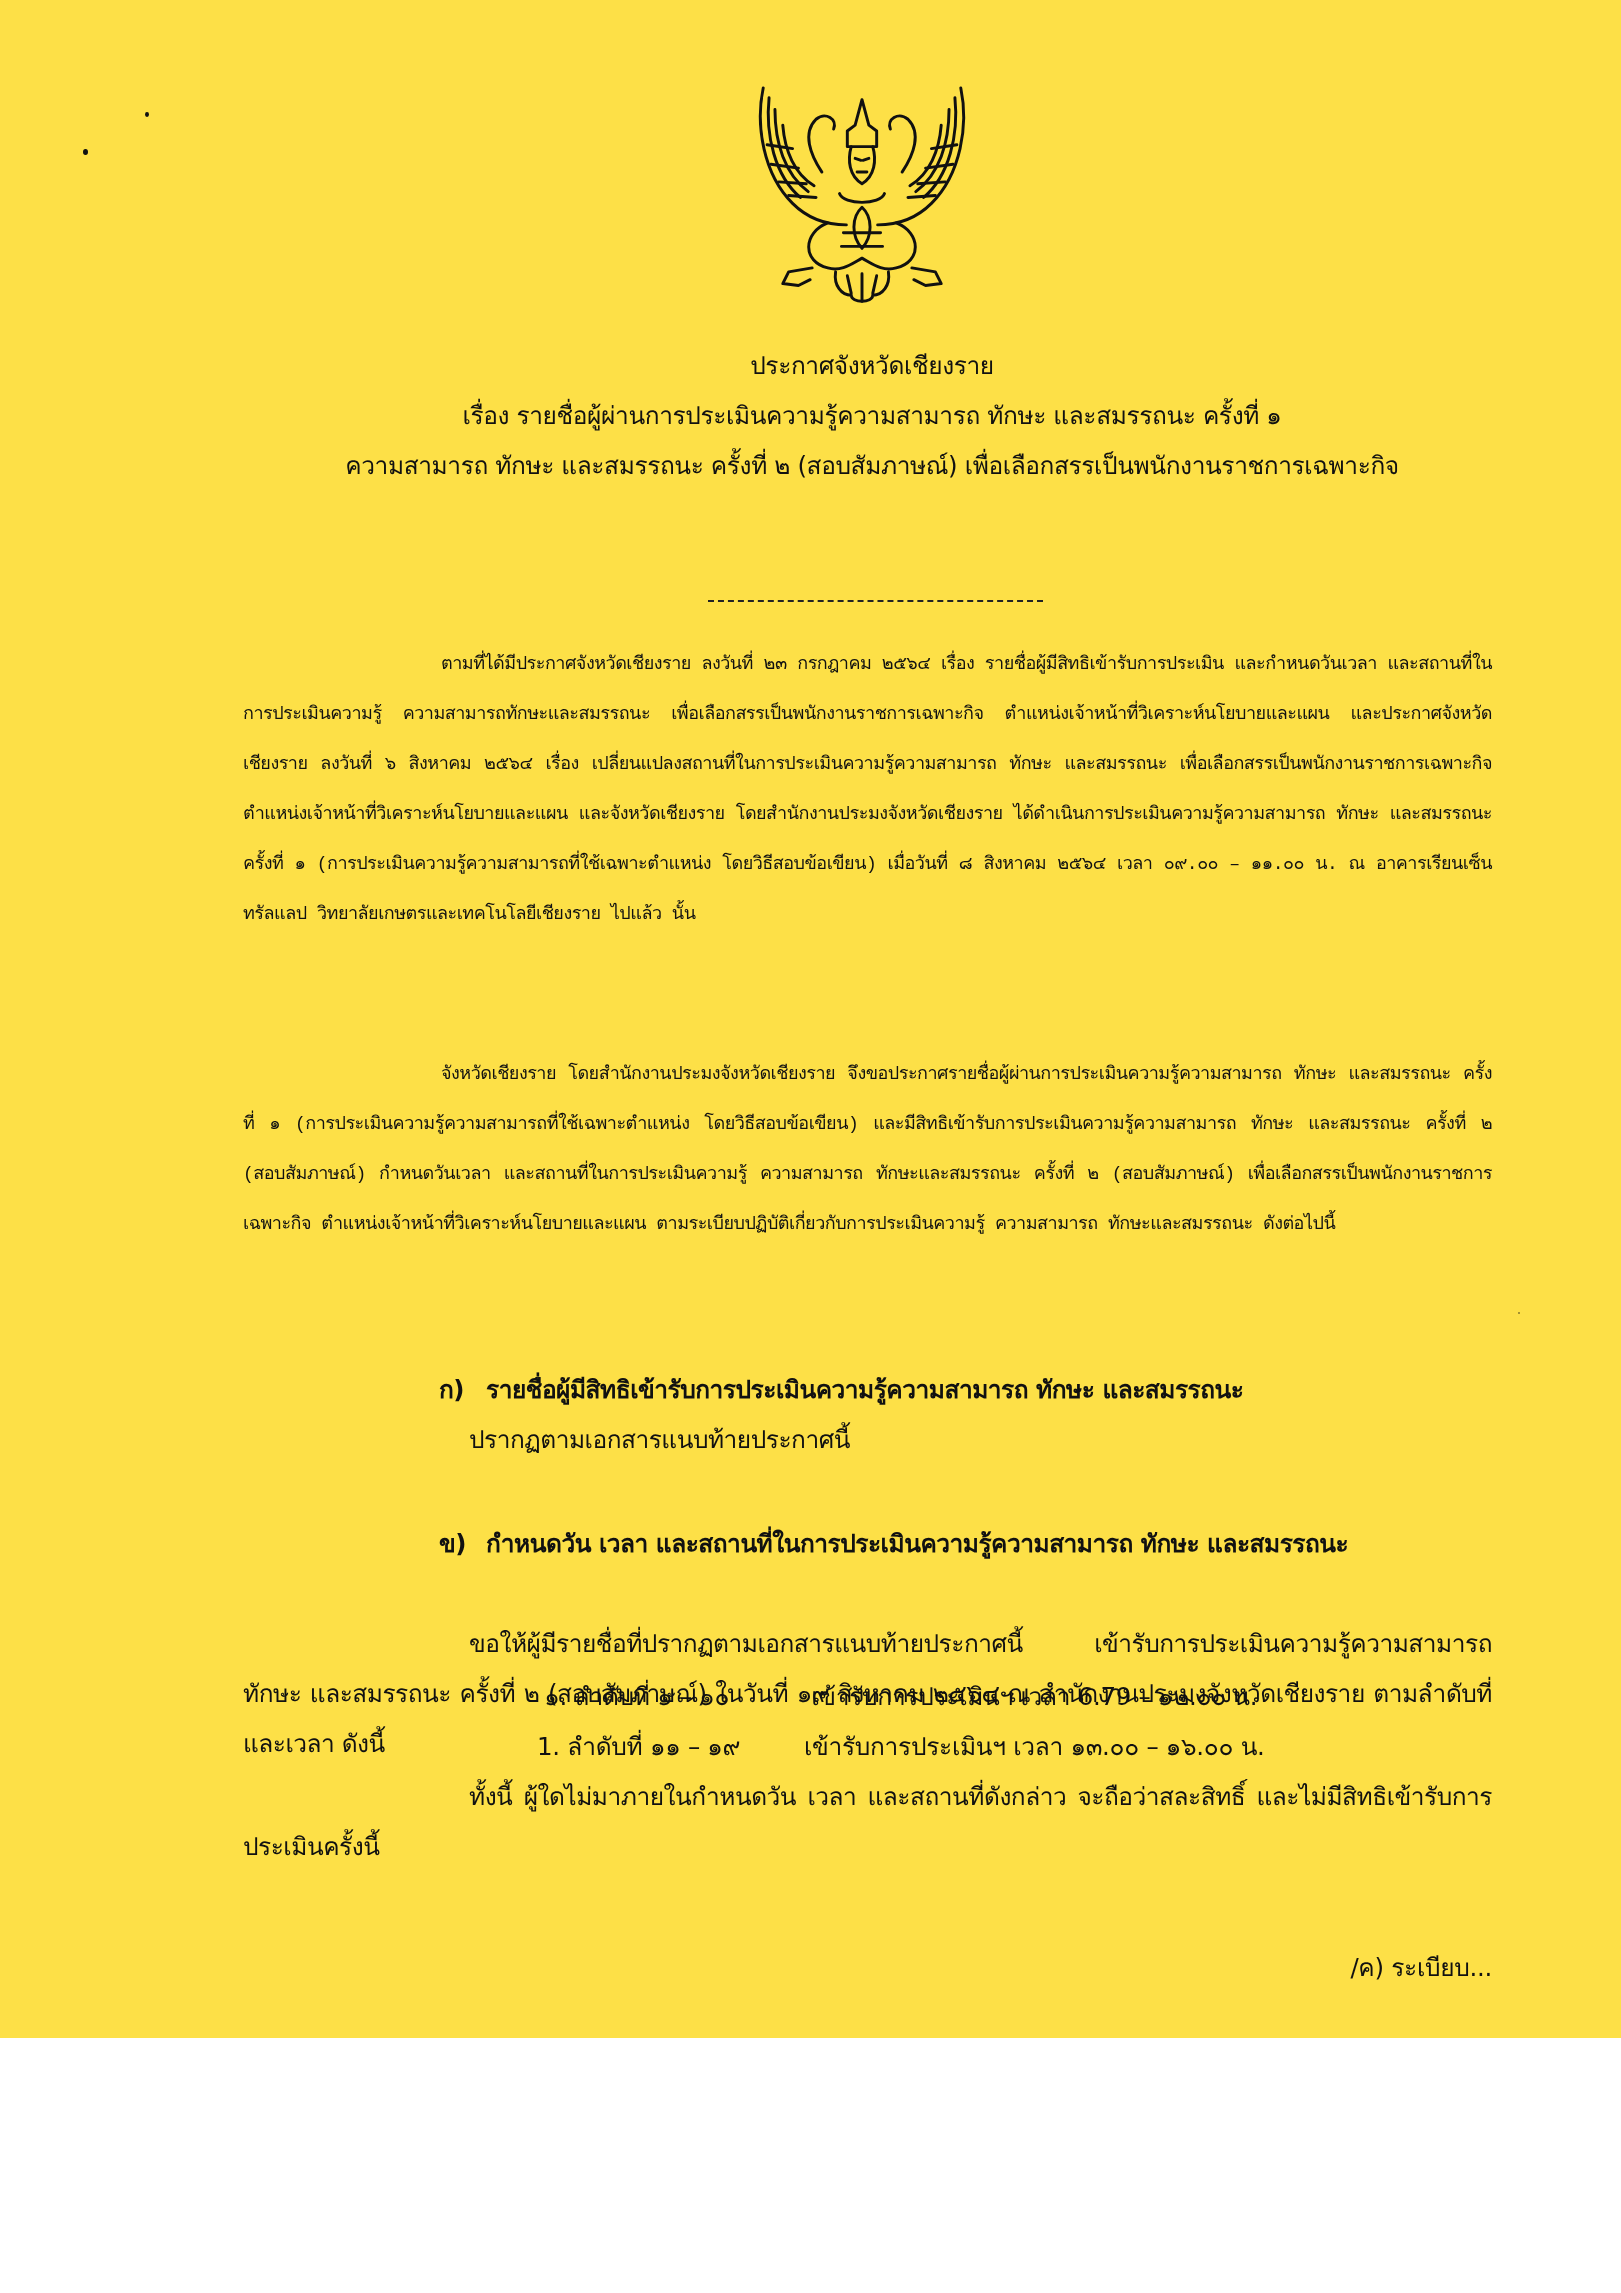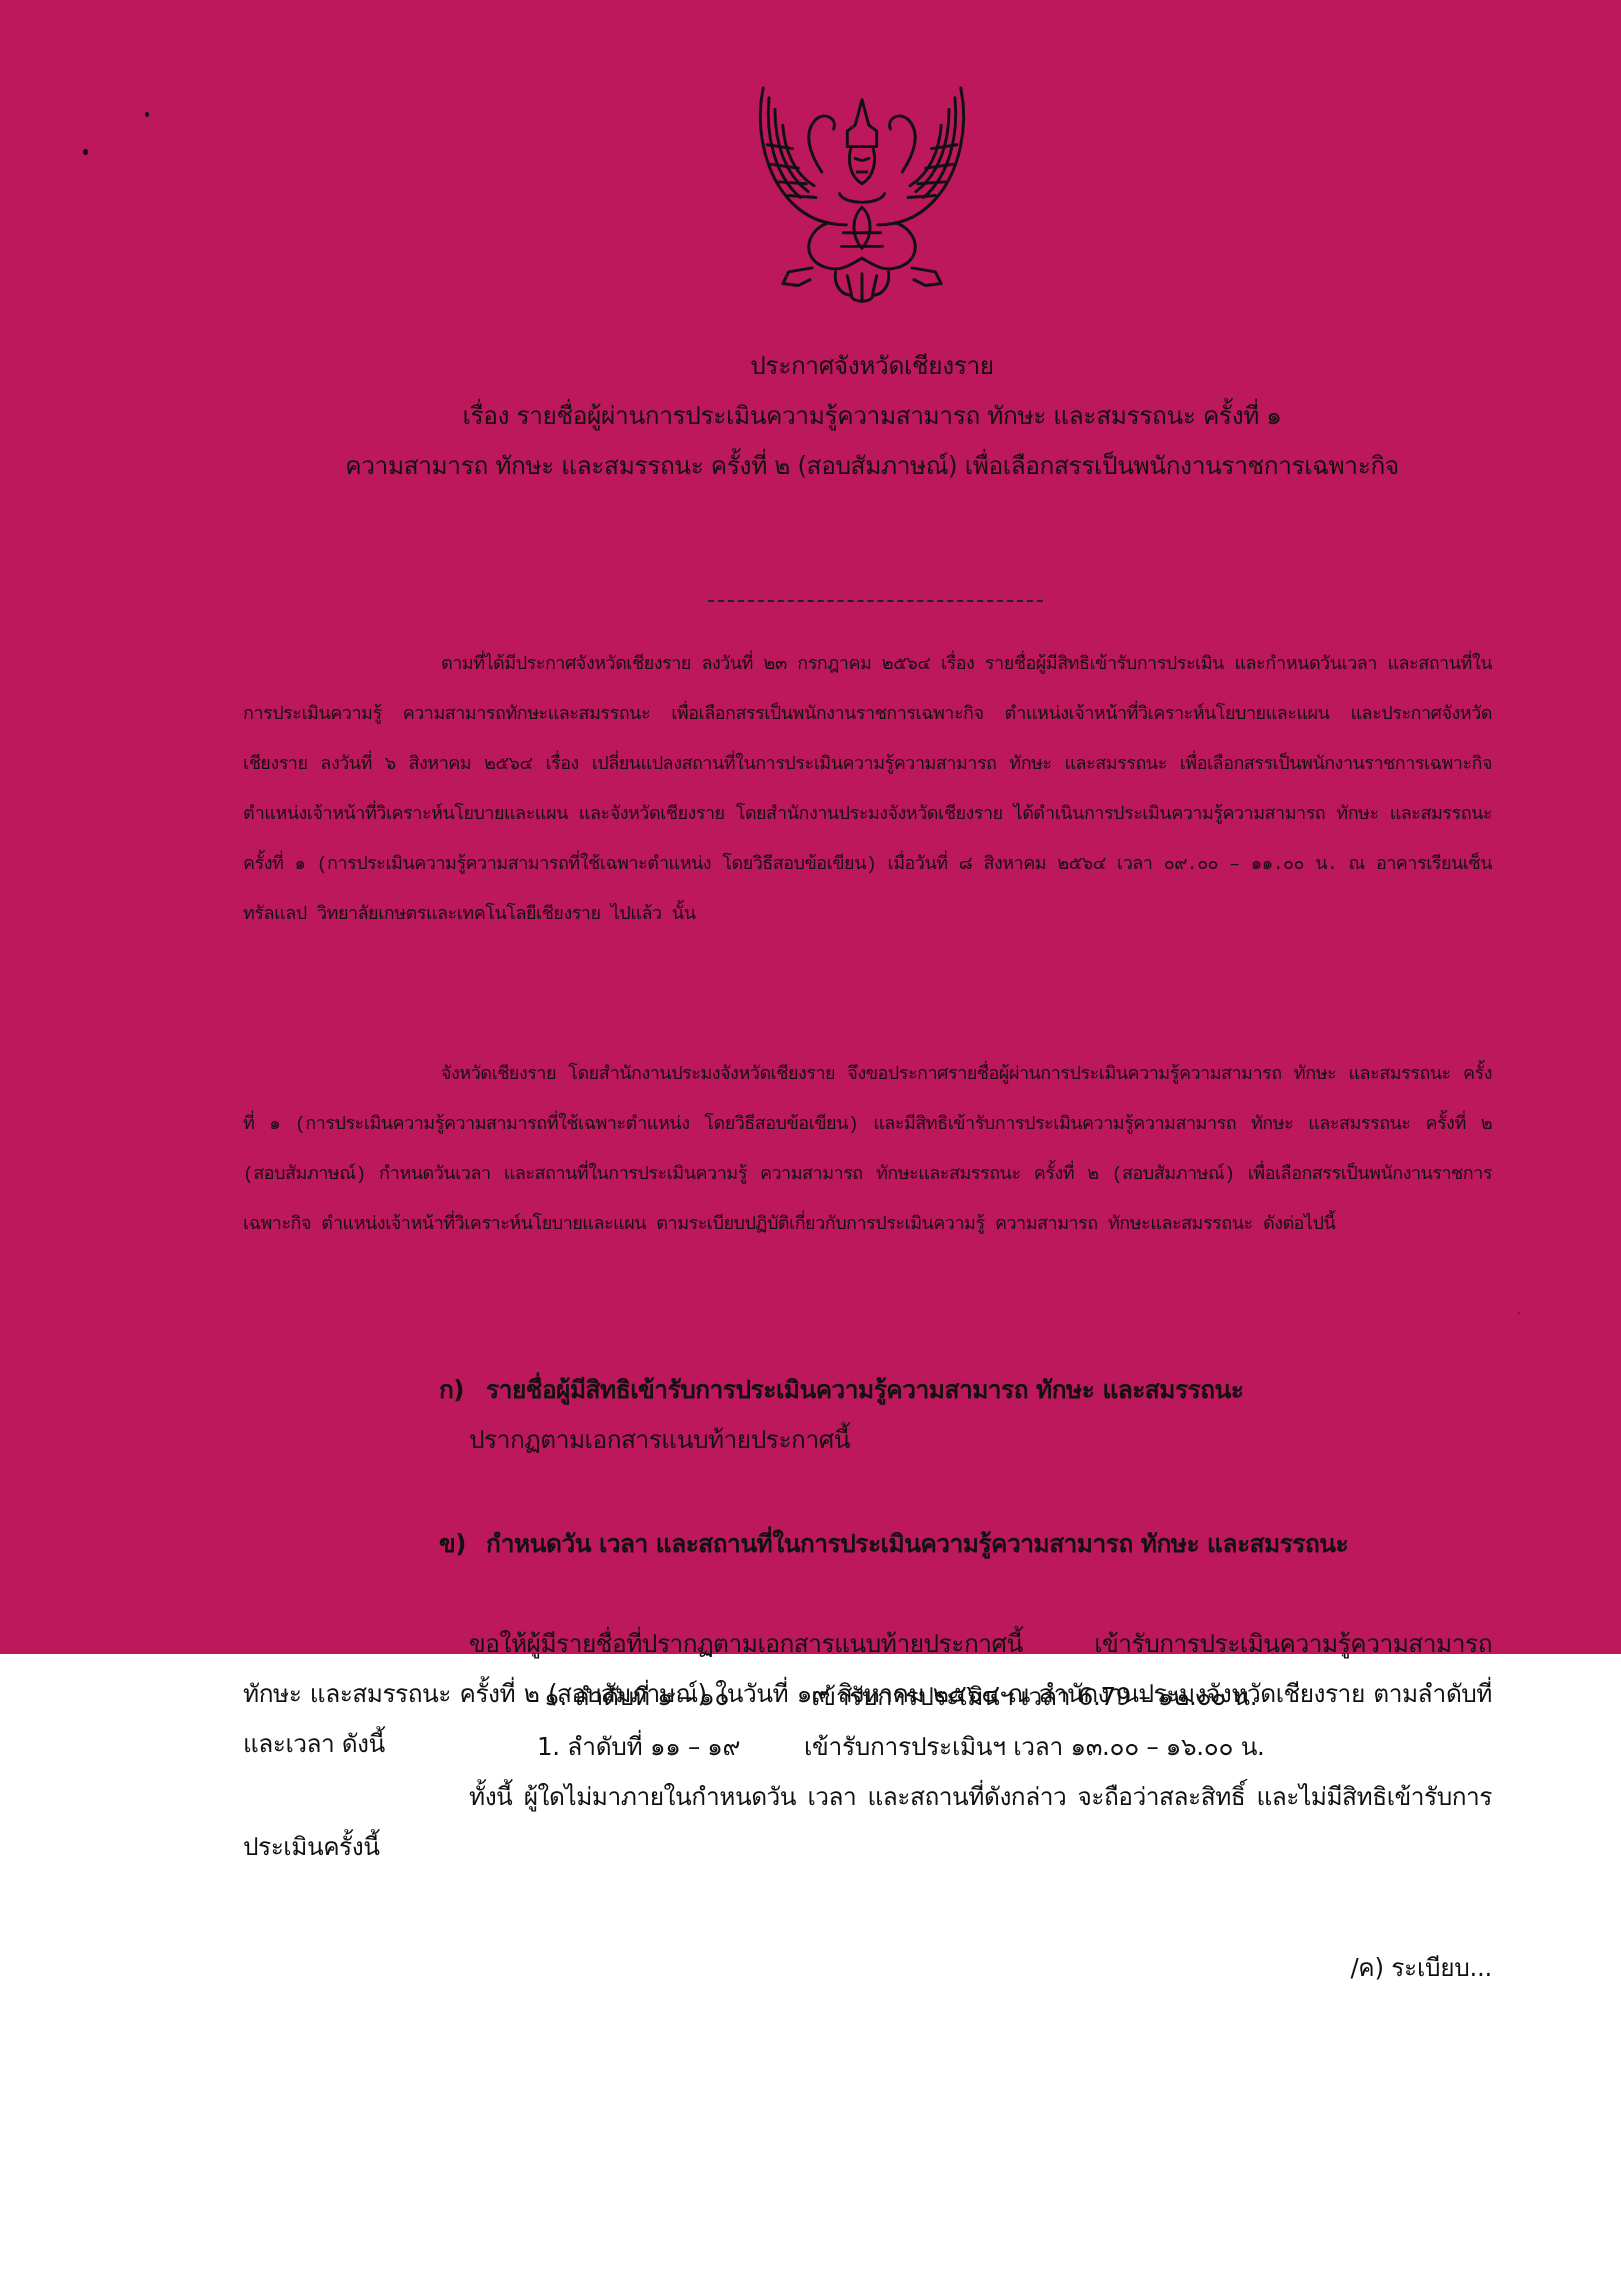--- a/index.html
+++ b/index.html
@@ -12,22 +12,22 @@
       height: 2294px;
       position: relative;
       overflow: hidden;
       font-family: "DejaVu Sans", "Liberation Sans", sans-serif;
       color: #111111;
     }
     .page {
       position: absolute;
       left: 0; top: 0;
       width: 1621px;
-      height: 1654px;
-      background: #be185d;
+      height: 2038px;
+      background: #fde047;
     }
     .speck {
       position: absolute;
       background: #111;
       border-radius: 50%;
     }
     .emblem {
       position: absolute;
       left: 753px;
       top: 86px;

